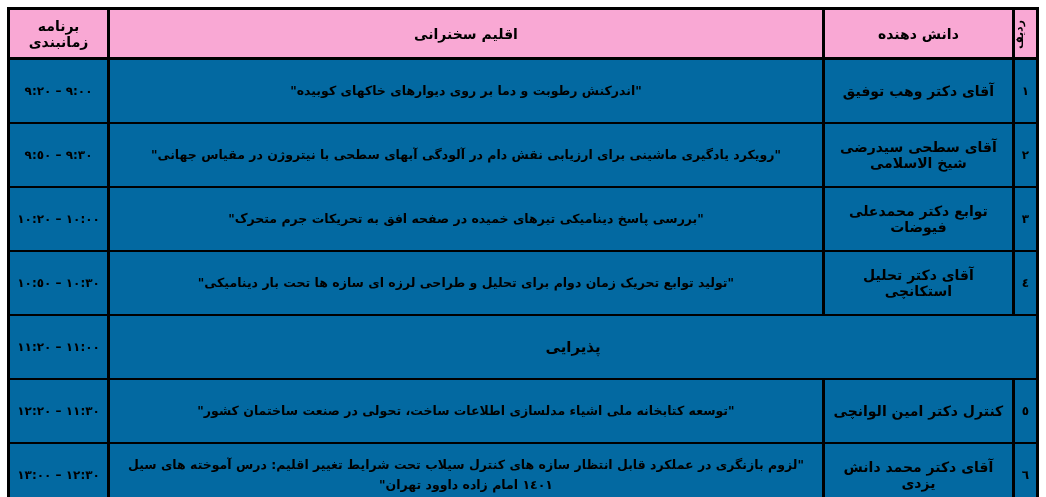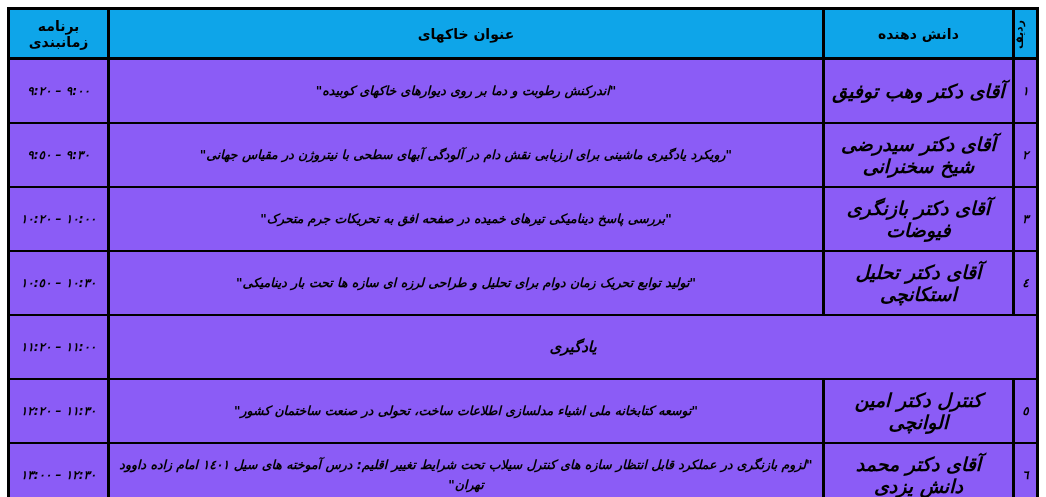--- a/index.html
+++ b/index.html
@@ -27,32 +27,32 @@
     border: 2px solid #000000;
     border-left-width: 3px;
     border-right-width: 3px;
     text-align: center;
     vertical-align: middle;
     padding: 2px 6px;
     font-weight: bold;
     overflow: hidden;
   }
   thead th {
-    background: #0ea5e9;
+    background: #f9a8d4;
     height: 43px;
     font-size: 14px;
     border-bottom-width: 3px;
   }
-  tbody td { height: 58px; background: #8b5cf6; font-style: italic; }
+  tbody td { height: 58px; background: #0369a1; }
   col.c-index   { width: 24px;  }
   col.c-speaker { width: 190px; }
   col.c-title   { width: 714px; }
   col.c-time    { width: 100px; }
   .cell-index   { font-size: 12px; padding: 0 2px; }
-  .cell-speaker { font-size: 19px; }
+  .cell-speaker { font-size: 14px; }
   .cell-title   { font-size: 12.5px; line-height: 1.6; }
   .cell-time    { direction: ltr; font-size: 12px; white-space: nowrap; padding: 0 2px; }
   .cell-break   { font-size: 15px; }
   .rotate-vert {
     display: inline-block;
     transform: rotate(-90deg);
     white-space: nowrap;
     font-size: 11px;
   }
 </style>
@@ -64,51 +64,51 @@
     <colgroup>
       <col class="c-index">
       <col class="c-speaker">
       <col class="c-title">
       <col class="c-time">
     </colgroup>
     <thead>
       <tr>
         <th class="cell-index"><span class="rotate-vert">رديف</span></th>
         <th>دانش دهنده</th>
-        <th>عنوان خاکهای</th>
+        <th>اقلیم سخنرانی</th>
         <th>برنامه زمانبندی</th>
       </tr>
     </thead>
     <tbody>
       <tr>
         <td class="cell-index">١</td>
         <td class="cell-speaker">آقای دکتر وهب توفیق</td>
         <td class="cell-title">"اندرکنش رطوبت و دما بر روی دیوارهای خاکهای کوبیده"</td>
         <td class="cell-time">٩:٠٠ – ٩:٢٠</td>
       </tr>
       <tr>
         <td class="cell-index">٢</td>
-        <td class="cell-speaker">آقای دکتر سیدرضی شیخ سخنرانی</td>
+        <td class="cell-speaker">آقای سطحی سیدرضی شیخ الاسلامی</td>
         <td class="cell-title">"رویکرد یادگیری ماشینی برای ارزیابی نقش دام در آلودگی آبهای سطحی با نیتروژن در مقیاس جهانی"</td>
         <td class="cell-time">٩:٣٠ – ٩:٥٠</td>
       </tr>
       <tr>
         <td class="cell-index">٣</td>
-        <td class="cell-speaker">آقای دکتر بازنگری فیوضات</td>
+        <td class="cell-speaker">توابع دکتر محمدعلی فیوضات</td>
         <td class="cell-title">"بررسی پاسخ دینامیکی تیرهای خمیده در صفحه افق به تحریکات جرم متحرک"</td>
         <td class="cell-time">١٠:٠٠ – ١٠:٢٠</td>
       </tr>
       <tr>
         <td class="cell-index">٤</td>
         <td class="cell-speaker">آقای دکتر تحلیل استکانچی</td>
         <td class="cell-title">"تولید توابع تحریک زمان دوام برای تحلیل و طراحی لرزه ای سازه ها تحت بار دینامیکی"</td>
         <td class="cell-time">١٠:٣٠ – ١٠:٥٠</td>
       </tr>
       <tr>
-        <td class="cell-break" colspan="3">یادگیری</td>
+        <td class="cell-break" colspan="3">پذیرایی</td>
         <td class="cell-time">١١:٠٠ – ١١:٢٠</td>
       </tr>
       <tr>
         <td class="cell-index">٥</td>
         <td class="cell-speaker">کنترل دکتر امین الوانچی</td>
         <td class="cell-title">"توسعه کتابخانه ملی اشیاء مدلسازی اطلاعات ساخت، تحولی در صنعت ساختمان کشور"</td>
         <td class="cell-time">١١:٣٠ – ١٢:٢٠</td>
       </tr>
       <tr>
         <td class="cell-index">٦</td>

